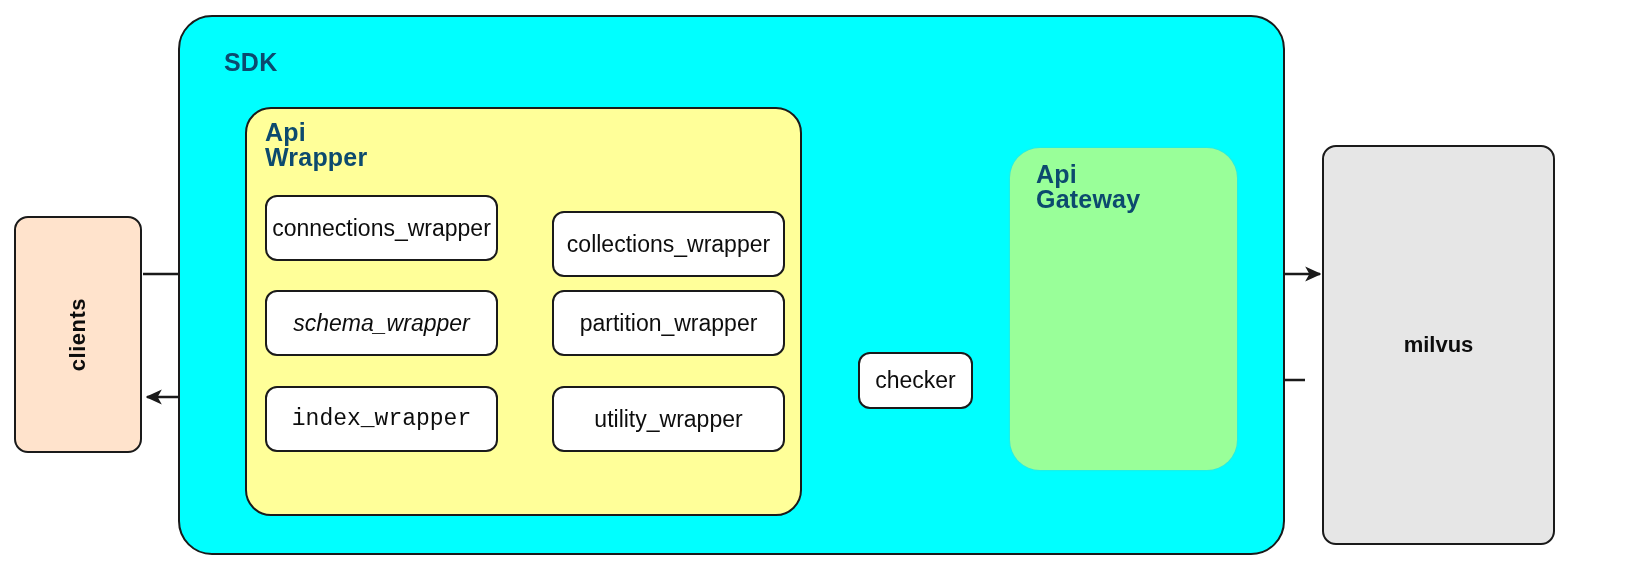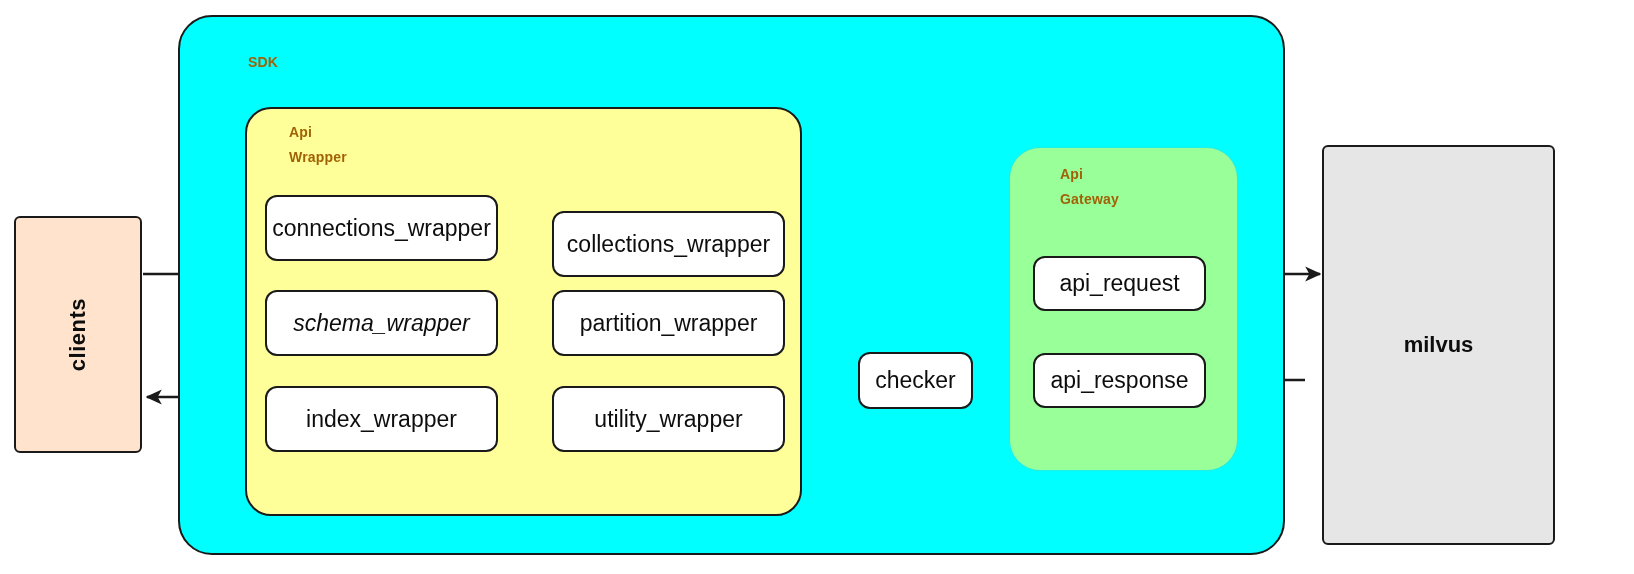--- a/index.html
+++ b/index.html
@@ -54,38 +54,37 @@
     background: #99ff99;
     border: none;
     align-items: flex-start;
     justify-content: flex-start;
     box-shadow: 0 0 2px rgba(140, 190, 140, 0.75);
   }
 
   .group-title {
     position: absolute;
     font-weight: bold;
-    font-size: 14px;
+    font-size: 25px;
     line-height: 25px;
-    color: #a16207;
+    color: #0c4a6e;
     white-space: pre-line;
     letter-spacing: 0.2px;
-    margin-left: 24px;
   }
 
   
   .leaf {
     background: #ffffff;
     border: 2px solid #1a1a1a;
     border-radius: 12px;
     font-size: 23px;
   }
 
   .actor {
-    border-radius: 6px;
+    border-radius: 14px;
     font-size: 22px;
     font-weight: bold;
   }
   .actor-clients {
     background: #ffe3cc;
   }
   .actor-clients .vlabel {
     writing-mode: vertical-rl;
     text-orientation: mixed;
     transform: rotate(180deg);
@@ -159,40 +158,34 @@
     <span>collections_wrapper</span>
   </div>
 
   <div class="node leaf" style="left:265px; top:290px; width:233px; height:66px;font-style:italic;">
     <span>schema_wrapper</span>
   </div>
   <div class="node leaf" style="left:552px; top:290px; width:233px; height:66px;justify-content:center;">
     <span>partition_wrapper</span>
   </div>
 
-  <div class="node leaf" style="left:265px; top:386px; width:233px; height:66px;">
+  <div class="node leaf" style="left:265px; top:386px; width:233px; height:66px;font-family:Liberation Mono, monospace;">
     <span>index_wrapper</span>
   </div>
   <div class="node leaf" style="left:552px; top:386px; width:233px; height:66px;align-items:center;">
     <span>utility_wrapper</span>
   </div>
 
   <div class="node leaf" style="left:858px; top:352px; width:115px; height:57px;">
     <span>checker</span>
   </div>
 
   <div class="node container-gateway" style="left:1010px; top:148px; width:227px; height:322px;">
     <span class="group-title" style="left:26px; top:14px;">Api
 Gateway</span>
   </div>
 
-  <div class="node leaf" style="left:1033px; top:256px; width:173px; height:55px;">
-    <span>api_request</span>
-  </div>
-  <div class="node leaf" style="left:1033px; top:353px; width:173px; height:55px;">
-    <span>api_response</span>
-  </div>
 
   <div class="node actor actor-milvus" style="left:1322px; top:145px; width:233px; height:400px;">
     <span>milvus</span>
   </div>
 
 </div>
 
 </body></html>

